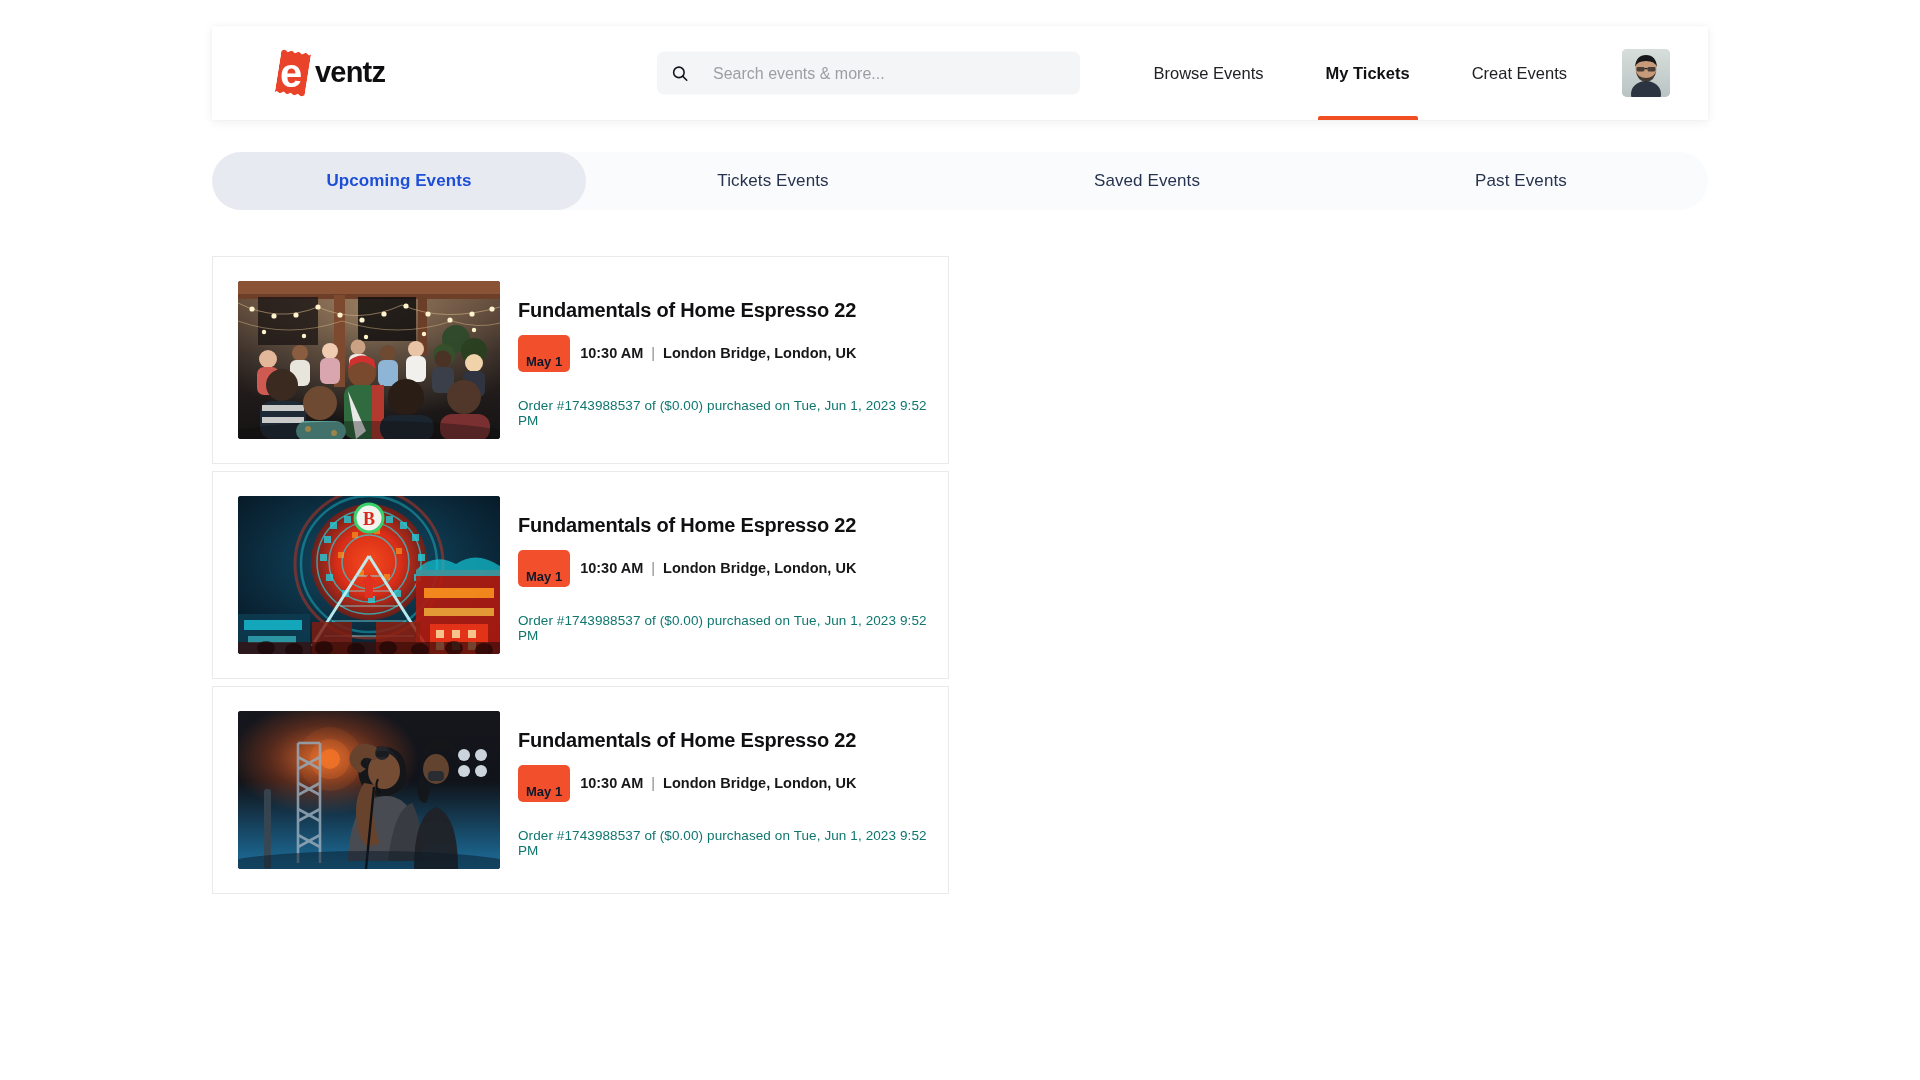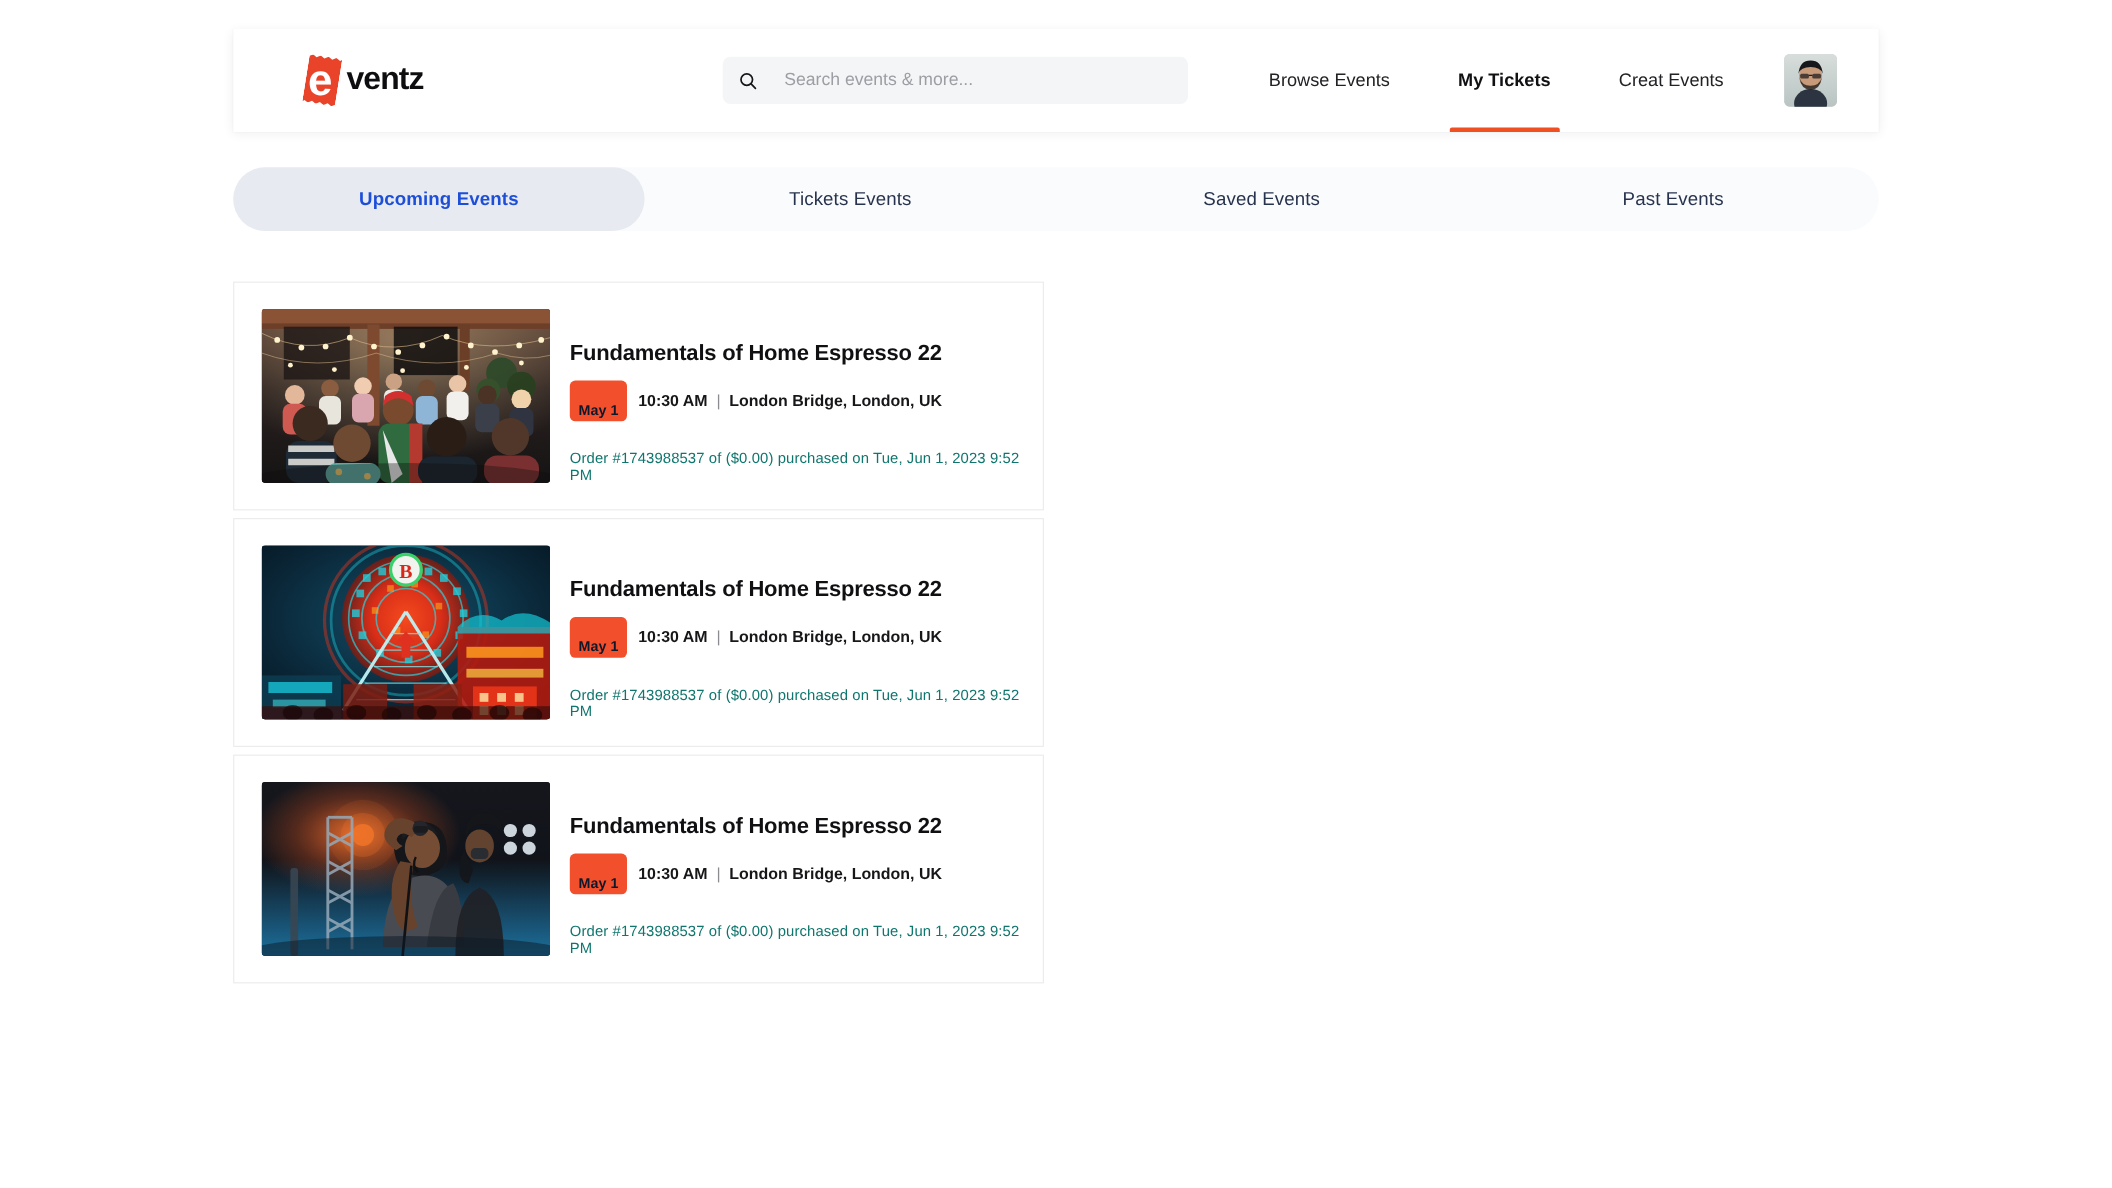--- a/index.html
+++ b/index.html
@@ -187,21 +187,21 @@
   .cards {
     position: absolute;
     left: 212px;
     top: 256px;
     width: 737px;
   }
   .card {
     background: #ffffff;
     border: 1px solid #EAEAEC;
     display: flex;
-    align-items: flex-end;
+    align-items: center;
     padding: 24px 0 24px 25px;
     margin-bottom: 7px;
     min-height: 205px;
   }
   .card-thumb {
     flex: 0 0 auto;
     width: 262px;
     height: 158px;
     border-radius: 3px;
     overflow: hidden;

